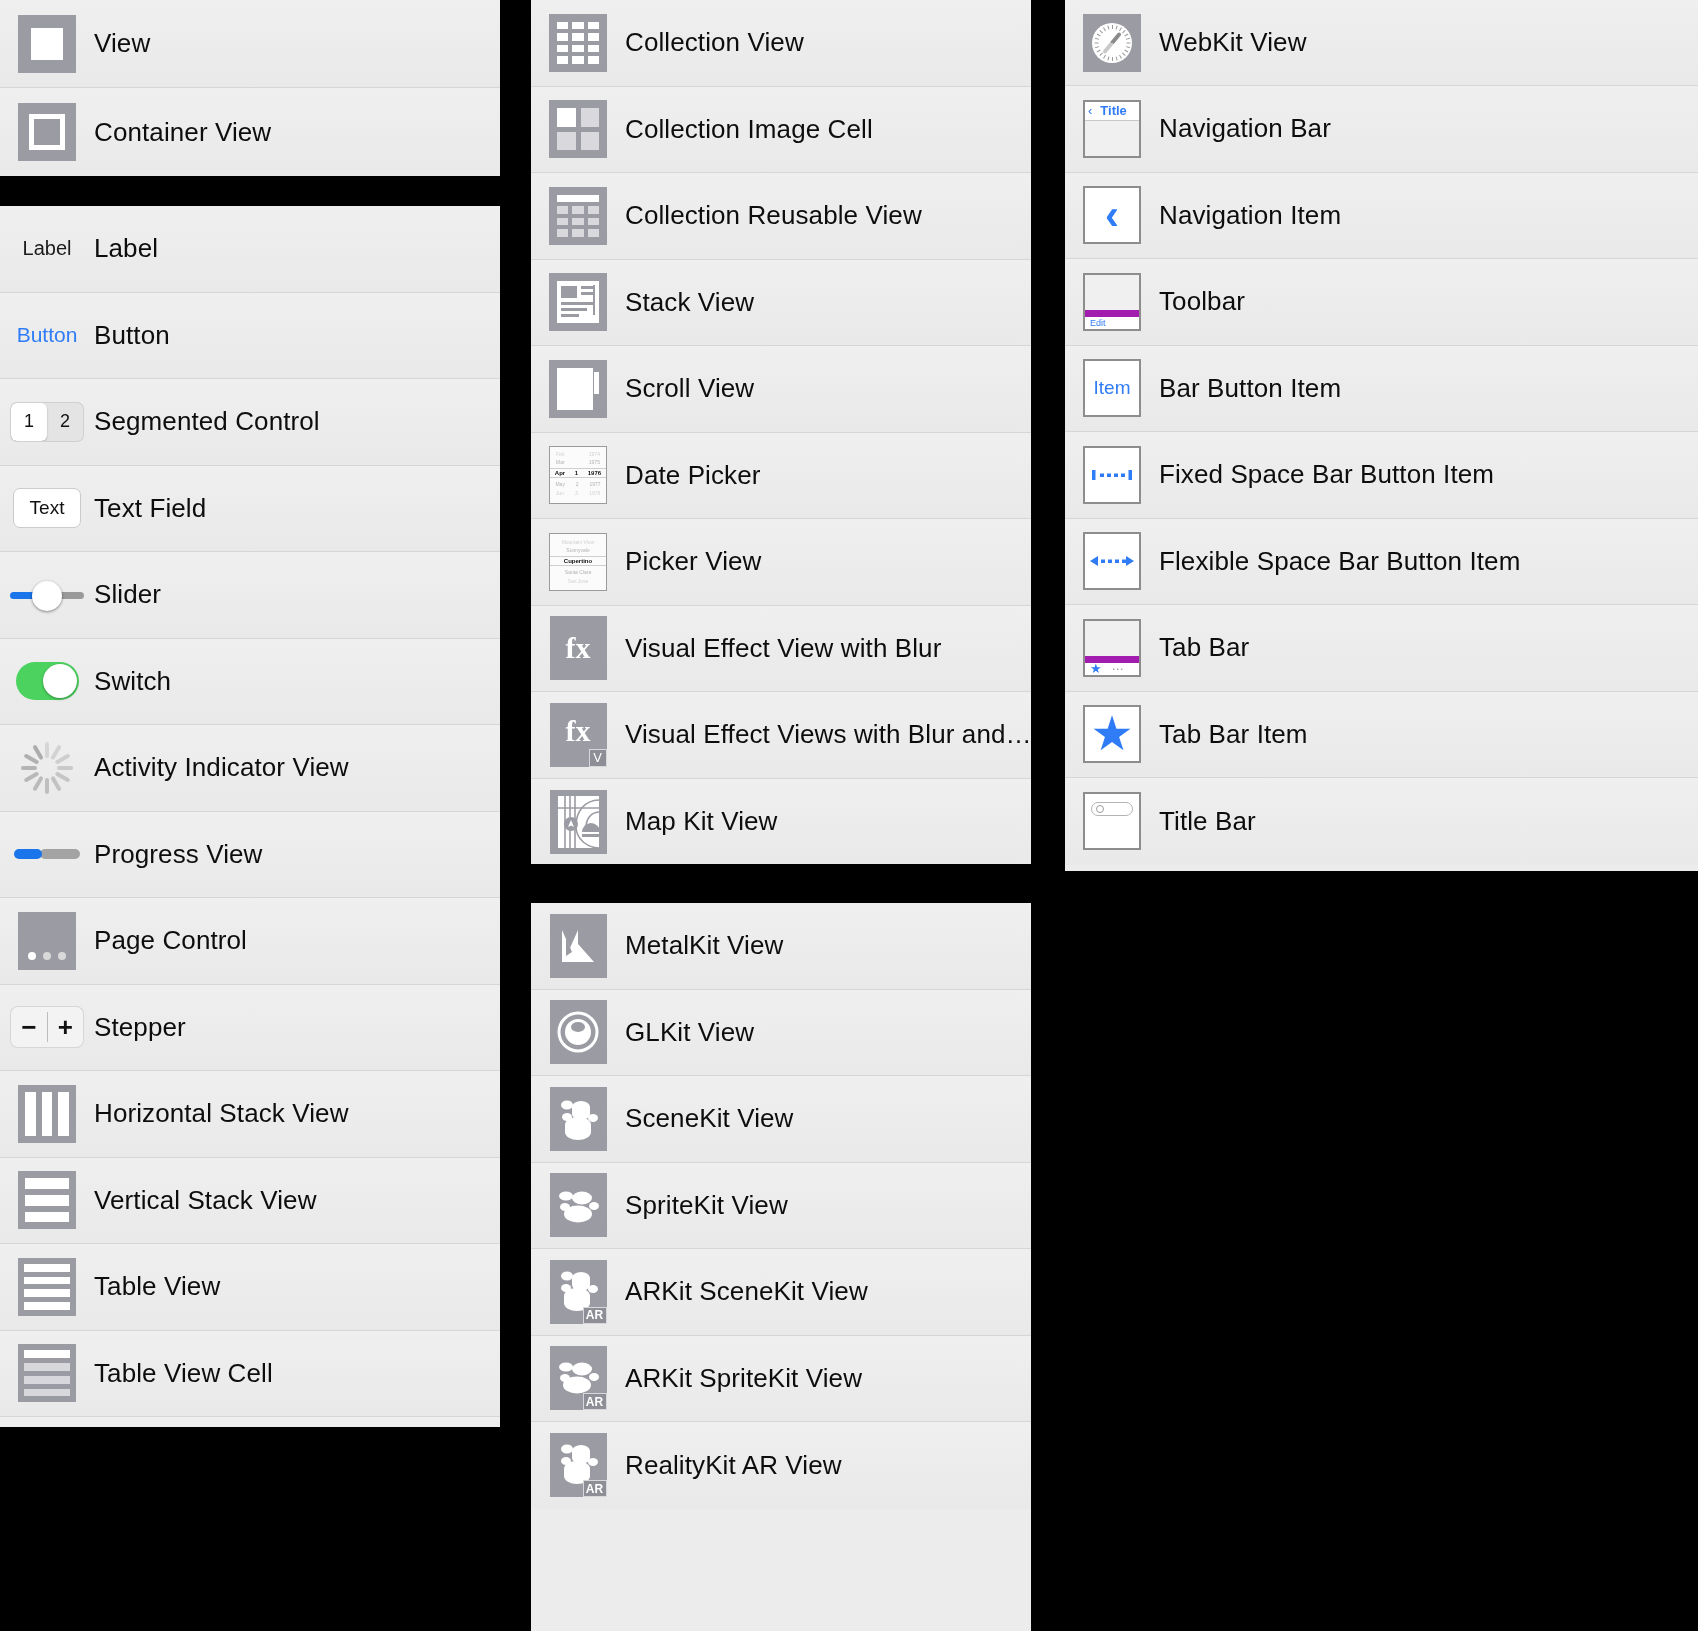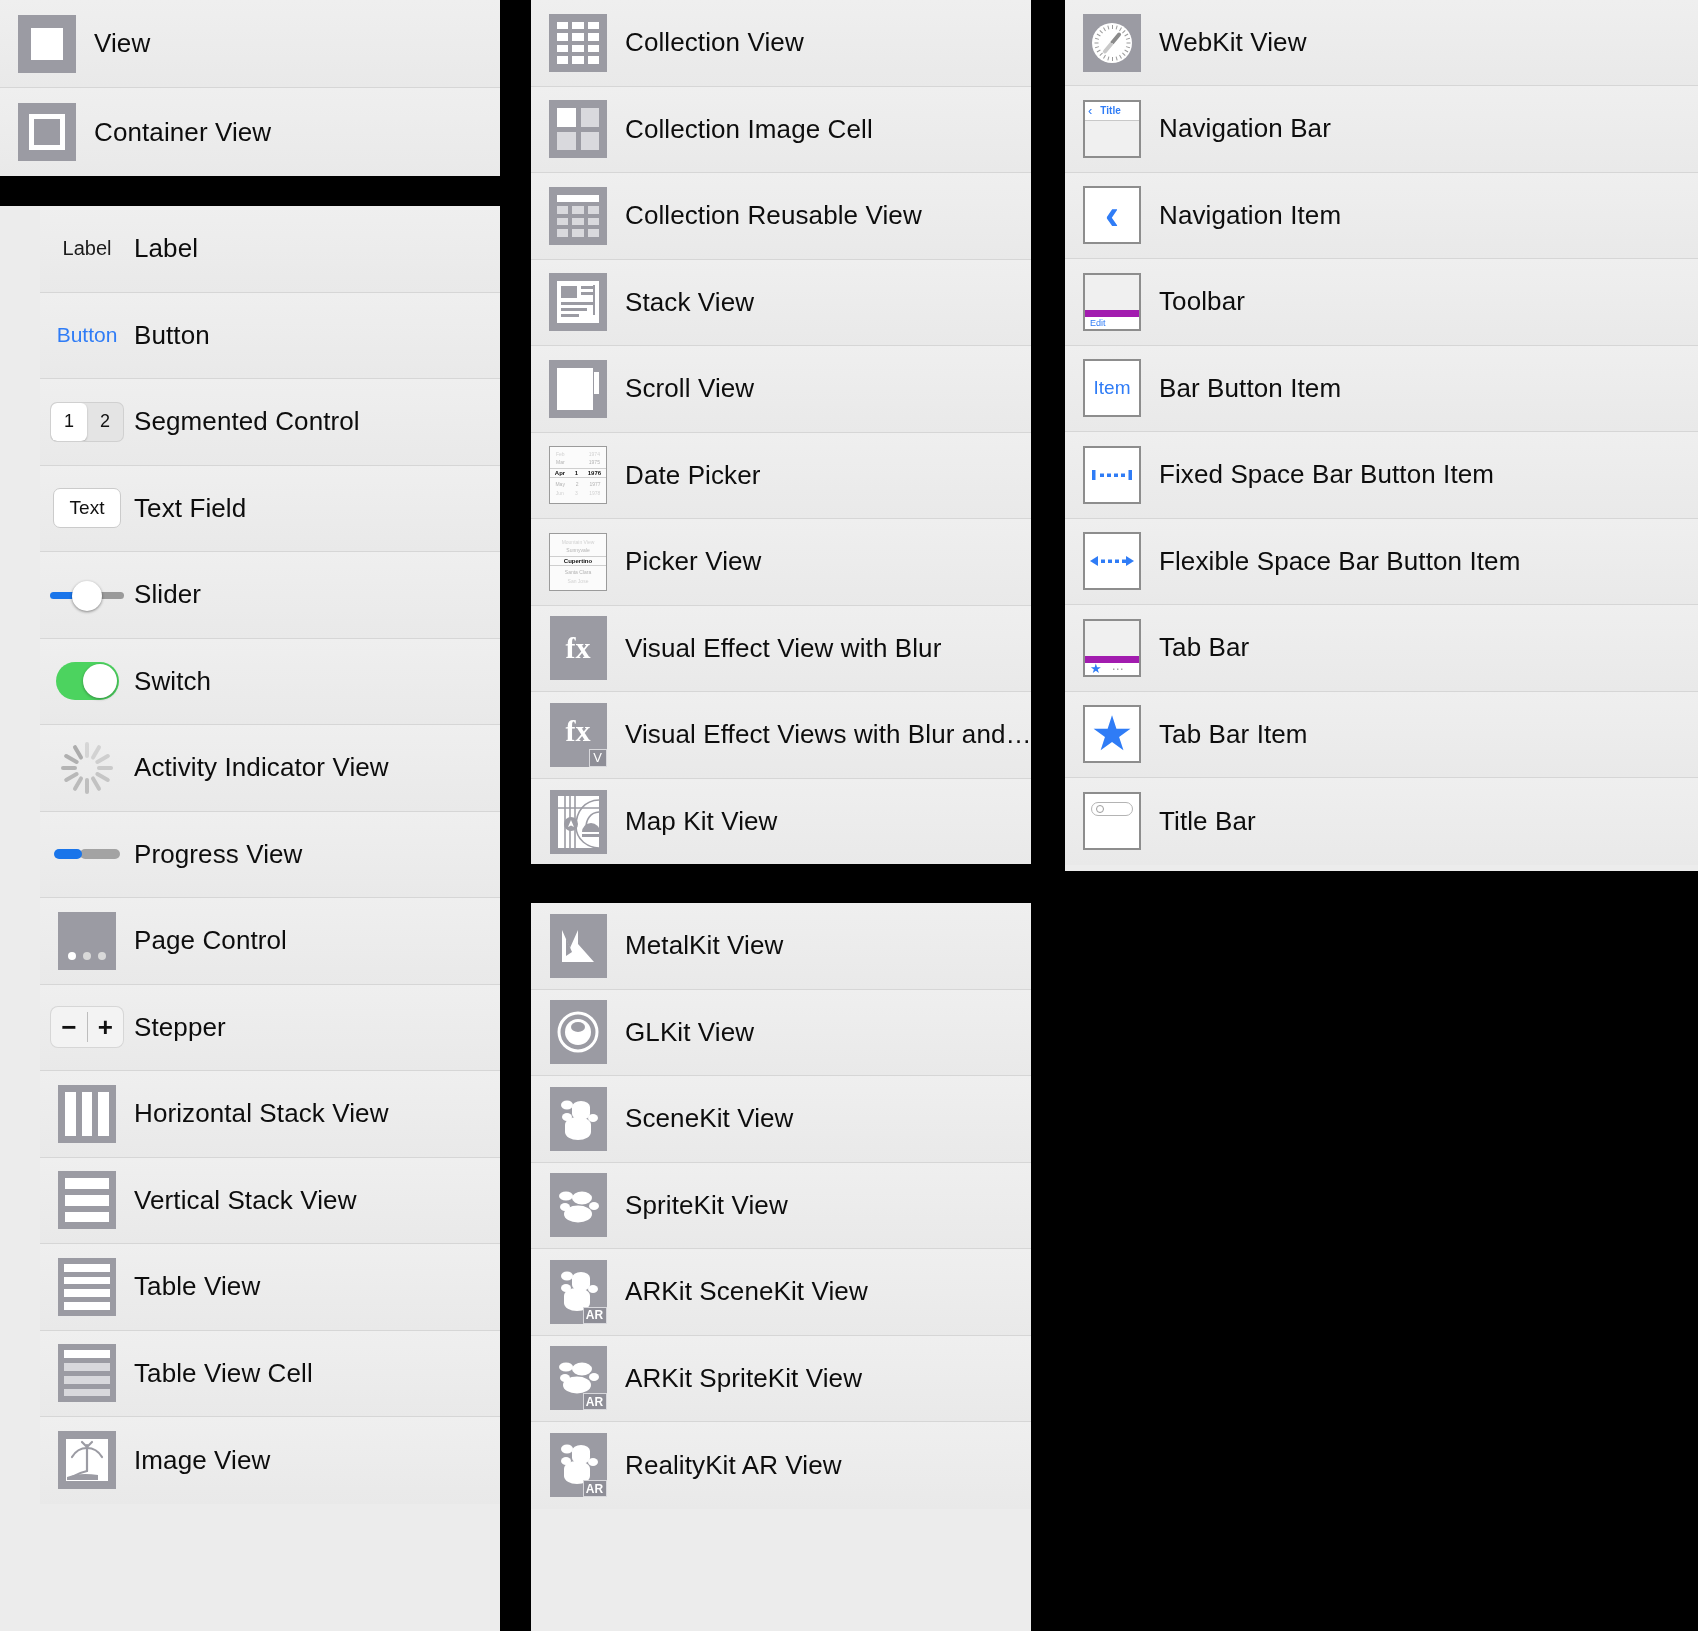--- a/index.html
+++ b/index.html
@@ -206,21 +206,21 @@
   .ic-compass .tick { position:absolute; left:50%; top:2px; width:1px; height:4px; background:#9a9a9a;
                       transform-origin: 0.5px 18px; }
 
   
   .mini { position:relative; width:58px; height:58px; background:#f0f0f0; border:2px solid #8d8d8d; }
   .mini .topbar { position:absolute; left:0; right:0; top:0; height:19px; background:#fff;
                   border-bottom:1px solid #c8c8c8; display:flex; align-items:center; }
   .mini .botbar { position:absolute; left:0; right:0; bottom:0; height:19px; background:#fff;
                   border-top:7px solid #a21caf; display:flex; align-items:center; }
   .mini .chev { color:#2f7cf6; font-size:13px; margin-left:3px; }
-  .mini .ttl  { color:#2f7cf6; font-size:10px; font-weight:bold; margin-left:8px; }
+  .mini .ttl  { color:#2f7cf6; font-size:13px; font-weight:bold; margin-left:8px; }
   .mini .edit { color:#2f7cf6; font-size:9px; margin-left:5px; }
   .mini .star { color:#2f7cf6; font-size:13px; margin-left:5px; }
   .mini .dots { color:#9a9a9a; font-size:12px; margin-left:10px; letter-spacing:1px; }
 
   .ic-bigchev { position:absolute; inset:0; display:flex; align-items:center; justify-content:center;
                 color:#2f7cf6; font-size:42px; font-weight:bold; }
   .ic-itemtxt { position:absolute; inset:0; display:flex; align-items:center; justify-content:center;
                 color:#2f7cf6; font-size:19px; }
   .ic-bigstar { position:absolute; inset:0; display:flex; align-items:center; justify-content:center;
                 color:#2f7cf6; font-size:48px; line-height:1; }
@@ -262,21 +262,21 @@
     <div class="row" style="height:88px; border-bottom:none;">
       <div class="glyph">
         <div class="gbox">
             <div class="ic-cont-outer"></div>
           </div>
       </div>
       <div class="title">Container View</div>
     </div>
   </div>
 
-  <div class="panel" style="left:0px; top:206px; width:500px; height:1425px;padding-left:40px;">
+  <div class="panel" style="left:0px; top:206px; width:500px; height:1221px;">
 
     <div class="row">
       <div class="glyph">
         <span class="ic-text-label">Label</span>
       </div>
       <div class="title">Label</div>
     </div>
 
     <div class="row">
       <div class="glyph">

